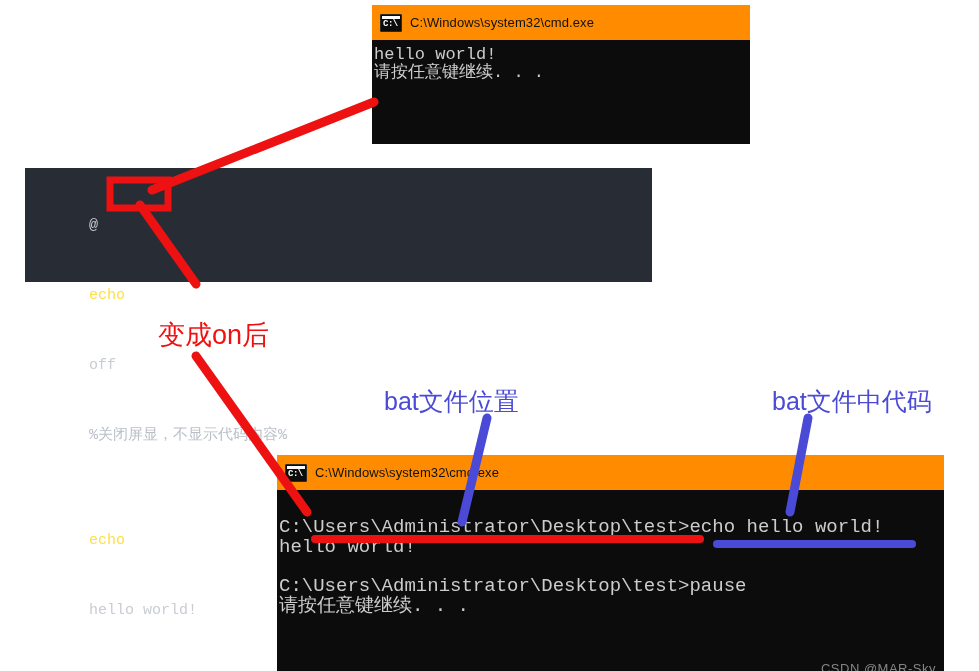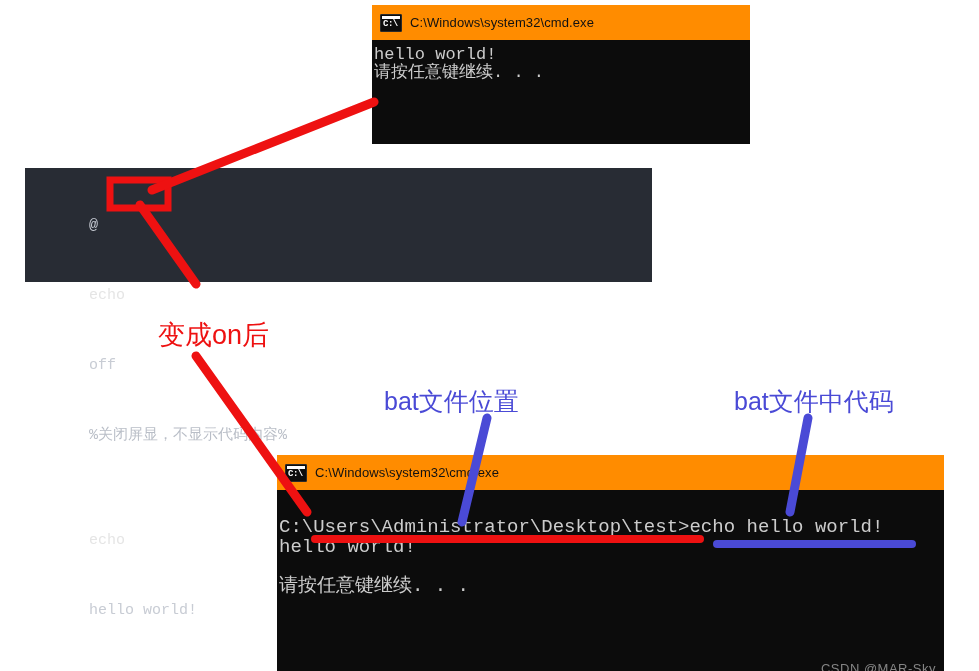--- a/index.html
+++ b/index.html
@@ -40,21 +40,21 @@
     font-size:9px;line-height:9px;font-weight:bold;letter-spacing:-.5px;
   }
 
   
   .code-block{
     position:absolute;background:#282c34;box-sizing:border-box;
     font-family:"Liberation Mono","DejaVu Sans Mono",monospace;
     font-size:15px;color:#c8ccd4;
   }
   .code-line{white-space:pre;line-height:35px;padding-left:10px;}
-  .tok-kw{color:#e5e5e5;}
+  .tok-kw{color:#fde047;}
   .tok-plain{color:#c8ccd4;}
   .tok-cmt{color:#b9bec7;}
 
   
   .ann-text{position:absolute;white-space:nowrap;}
   .ann-red{color:#ee1111;font-size:27px;}
   .ann-blue{color:#4a4ad6;font-size:25px;}
 
   svg.overlay{position:absolute;left:0;top:0;width:979px;height:671px;pointer-events:none;}
 
@@ -107,30 +107,31 @@
       <span class="console-icon">
         <span class="bar"></span>
         <span class="glyph">C:\</span>
       </span>
       <span class="cmd-title-text">C:\Windows\system32\cmd.exe</span>
     </div>
     <div class="cmd-body" style="height:205px;padding:28px 0 0 2px;font-size:19px;">
       <div class="cmd-line">C:\Users\Administrator\Desktop\test&gt;echo hello world!</div>
       <div class="cmd-line">hello world!</div>
       <div class="cmd-line">&nbsp;</div>
+      <div class="cmd-line">C:\Users\Administrator\Desktop\test&gt;pause</div>
       <div class="cmd-line">请按任意键继续. . .</div>
       <span class="watermark" style="right:8px;bottom:19px;">CSDN @MAR-Sky</span>
     </div>
   </div>
 
   <div class="ann-text ann-red" style="left:158px;top:317px;">变成on后</div>
 
   <div class="ann-text ann-blue" style="left:384px;top:385px;">bat文件位置</div>
 
-  <div class="ann-text ann-blue" style="left:734px;top:385px;">bat文件中代码</div>
+  <div class="ann-text ann-blue" style="left:772px;top:385px;">bat文件中代码</div>
 
   <svg class="overlay" viewBox="0 0 979 671" xmlns="http://www.w3.org/2000/svg">
 
     <rect x="110" y="180" width="58" height="28" fill="none" stroke="#ee1111" stroke-width="7"></rect>
 
     <line x1="152" y1="190" x2="374" y2="102" stroke="#ee1111" stroke-width="9" stroke-linecap="round"></line>
 
     <line x1="140" y1="205" x2="196" y2="284" stroke="#ee1111" stroke-width="9" stroke-linecap="round"></line>
 
     <line x1="196" y1="356" x2="307" y2="512" stroke="#ee1111" stroke-width="9" stroke-linecap="round"></line>

